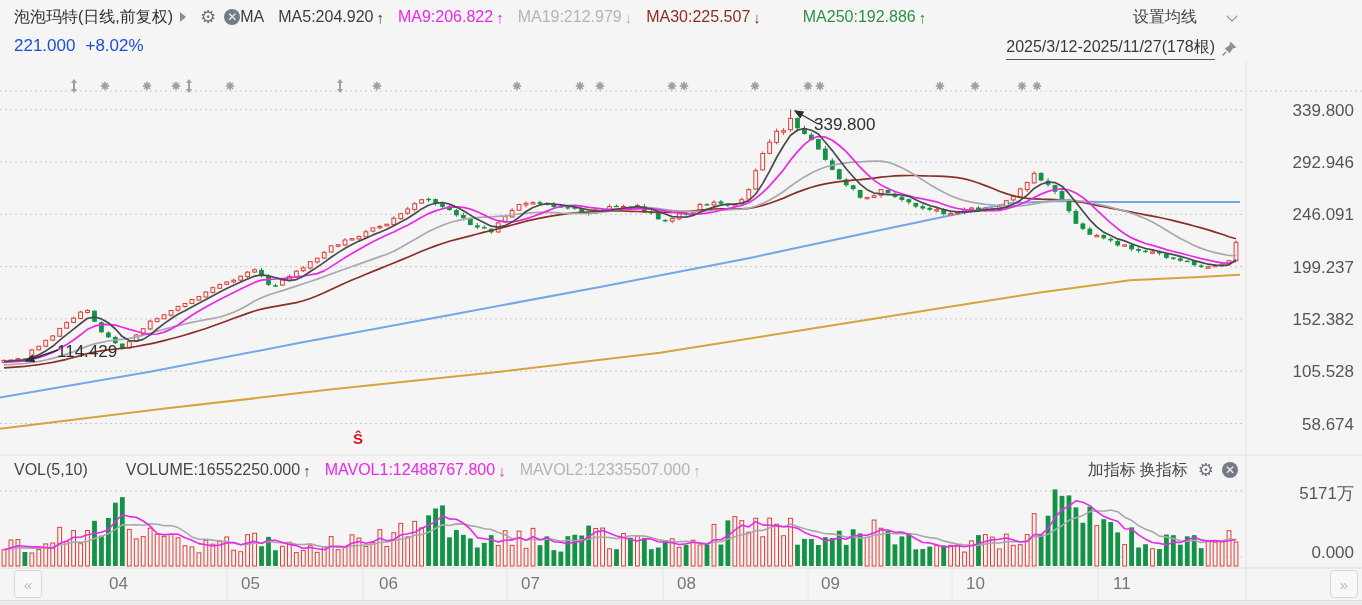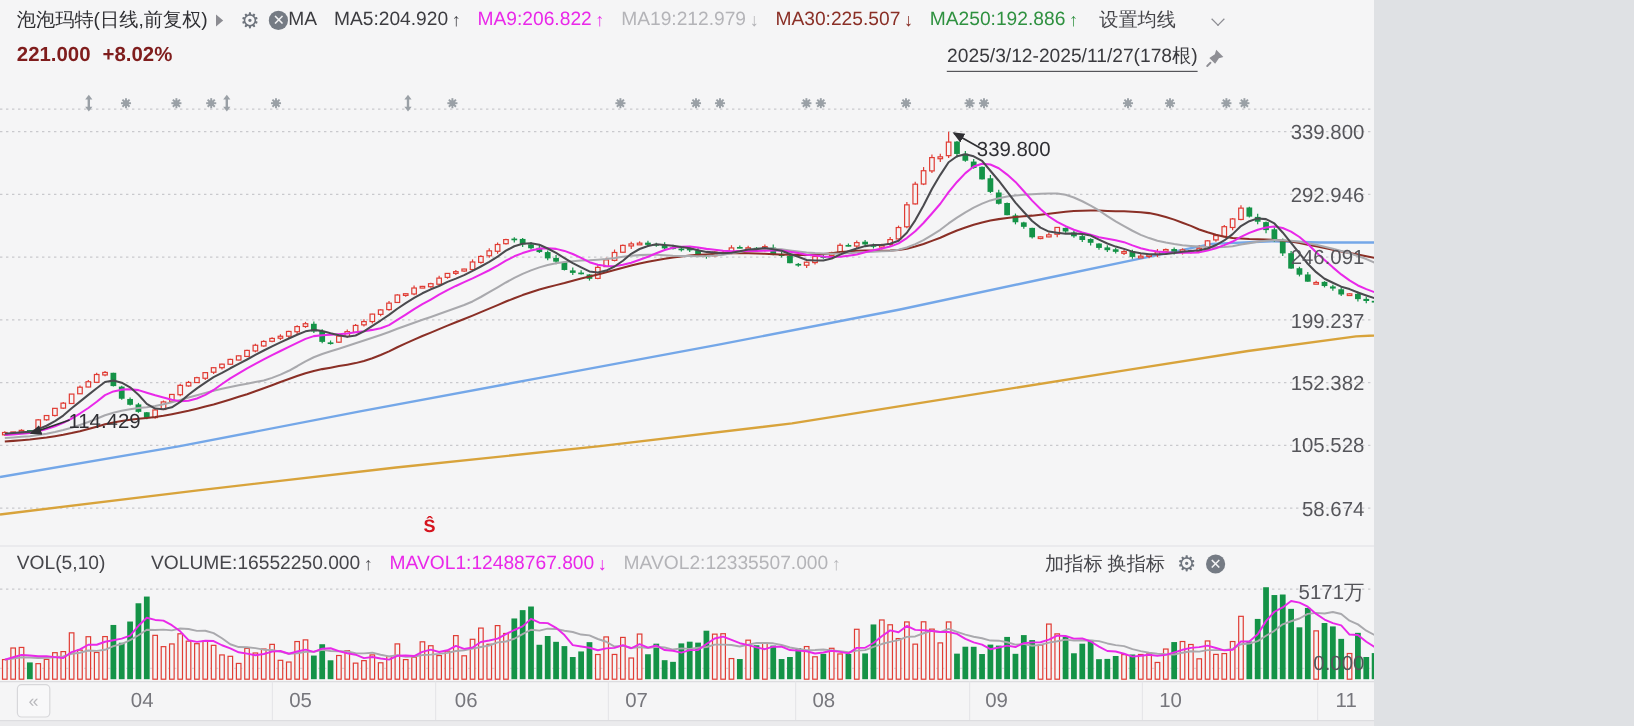--- a/index.html
+++ b/index.html
@@ -1,33 +1,33 @@
 <!DOCTYPE html>
 <html><head>
 <meta charset="utf-8">
 <style>
   html,body{margin:0;padding:0;background:#dfe1e4;}
-  #app{position:relative;width:1145px;height:605px;background:#f5f5f6;overflow:hidden;
+  #app{position:relative;width:1362px;height:605px;background:#f5f5f6;overflow:hidden;
        font-family:"Liberation Sans","DejaVu Sans",sans-serif;-webkit-font-smoothing:antialiased;}
   .abs{position:absolute;}
   .row{display:flex;align-items:center;white-space:nowrap;}
   #legend-row{left:14px;top:5px;height:24px;font-size:16px;color:#3c3c40;}
   .legend-item{margin-left:14px;}
   .legend-arrow{margin-left:3px;font-size:15px;}
   #title{color:#2f2f33;}
   .tri-right{width:0;height:0;border-left:6px solid #8c8c92;border-top:5px solid transparent;border-bottom:5px solid transparent;margin-left:7px;}
   .icon-gear{color:#6e747d;font-size:18px;margin-left:14px;line-height:1;}
   .icon-close{display:inline-flex;align-items:center;justify-content:center;width:16px;height:16px;border-radius:50%;
               background:#757b84;color:#f5f5f6;font-size:12px;font-weight:bold;margin-left:8px;line-height:1;}
   #ma-group-label{margin-left:0;color:#3c3c40;}
   #settings{right:126px;top:7px;font-size:16px;color:#46464b;display:flex;align-items:center;cursor:pointer;gap:24px;}
   .chev-down{width:7px;height:7px;border-right:1.5px solid #8c8c92;border-bottom:1.5px solid #8c8c92;
              transform:rotate(45deg);margin-left:7px;margin-top:-4px;}
   #price-row{left:14px;top:36px;font-size:17px;}
-  #cur-price,#cur-change{color:#7f1d1d;font-weight:bold;}
+  #cur-price,#cur-change{color:#1d4ed8;}
   #cur-change{margin-left:10px;}
   #range-row{right:124px;top:37px;font-size:16px;color:#3a3a3e;display:flex;align-items:center;}
   #range-text{border-bottom:1px solid #55555a;padding-bottom:1px;}
   #pin{margin-left:6px;}
   #vol-row{left:14px;top:459px;height:22px;font-size:16px;color:#46464b;gap:24px;}
   #vol-tools{right:124px;top:459px;height:22px;font-size:16px;color:#46464b;}
   #vol-tools .tool{margin-left:4px;cursor:pointer;}
   .yt{position:absolute;right:8px;width:108px;text-align:right;font-size:17px;color:#55555a;}
   .xt{position:absolute;font-size:17px;color:#76767c;top:574px;}
   .annot{position:absolute;font-size:17px;color:#2f2f33;}
@@ -841,21 +841,21 @@
         </span>
         <span class="legend-item row">
           <span style="color: rgb(180, 180, 184);">MA19:212.979</span>
           <span class="legend-arrow" style="color: rgb(180, 180, 184);">↓</span>
         </span>
         <span class="legend-item row">
           <span style="color: rgb(138, 47, 38);">MA30:225.507</span>
           <span class="legend-arrow" style="color: rgb(138, 47, 38);">↓</span>
         </span>
         <span class="legend-item row">
-          <span style="color: rgb(47, 145, 64);">MA250:192.886</span>
+          <span style="color: rgb(47, 145, 64); margin-left: 28px;">MA250:192.886</span>
           <span class="legend-arrow" style="color: rgb(47, 145, 64);">↑</span>
         </span>
       </span>
   </div>
 
   <div id="settings" class="abs">
     <span>设置均线</span>
     <span class="chev-down"></span>
   </div>
 

